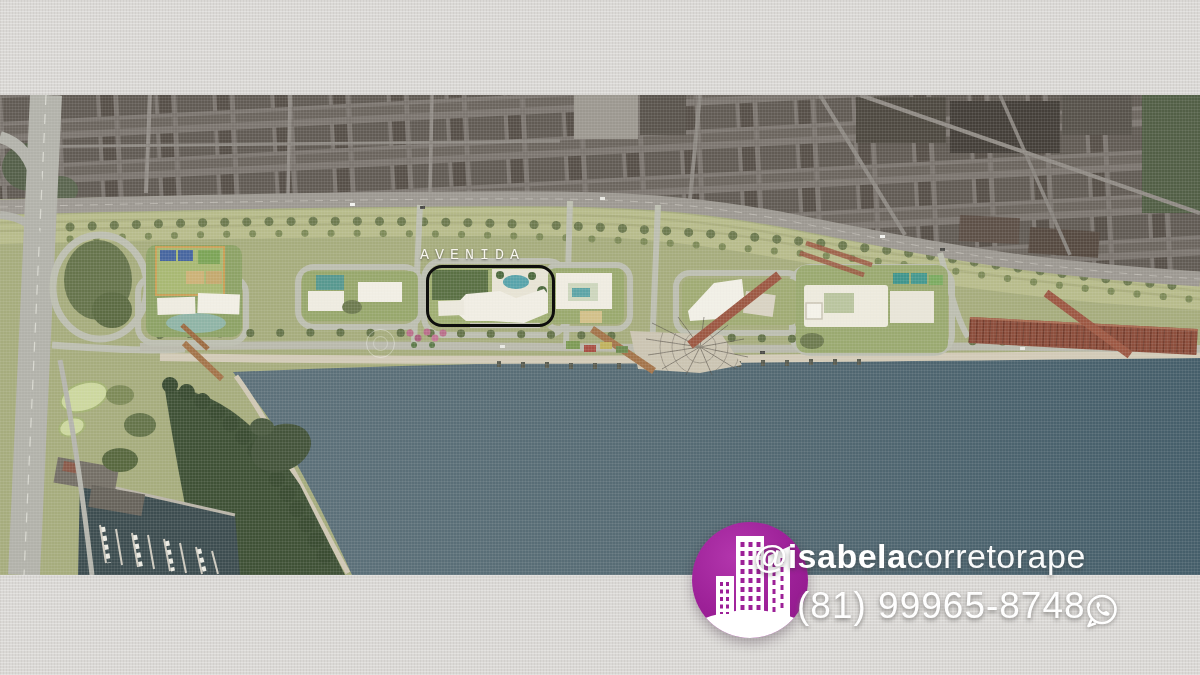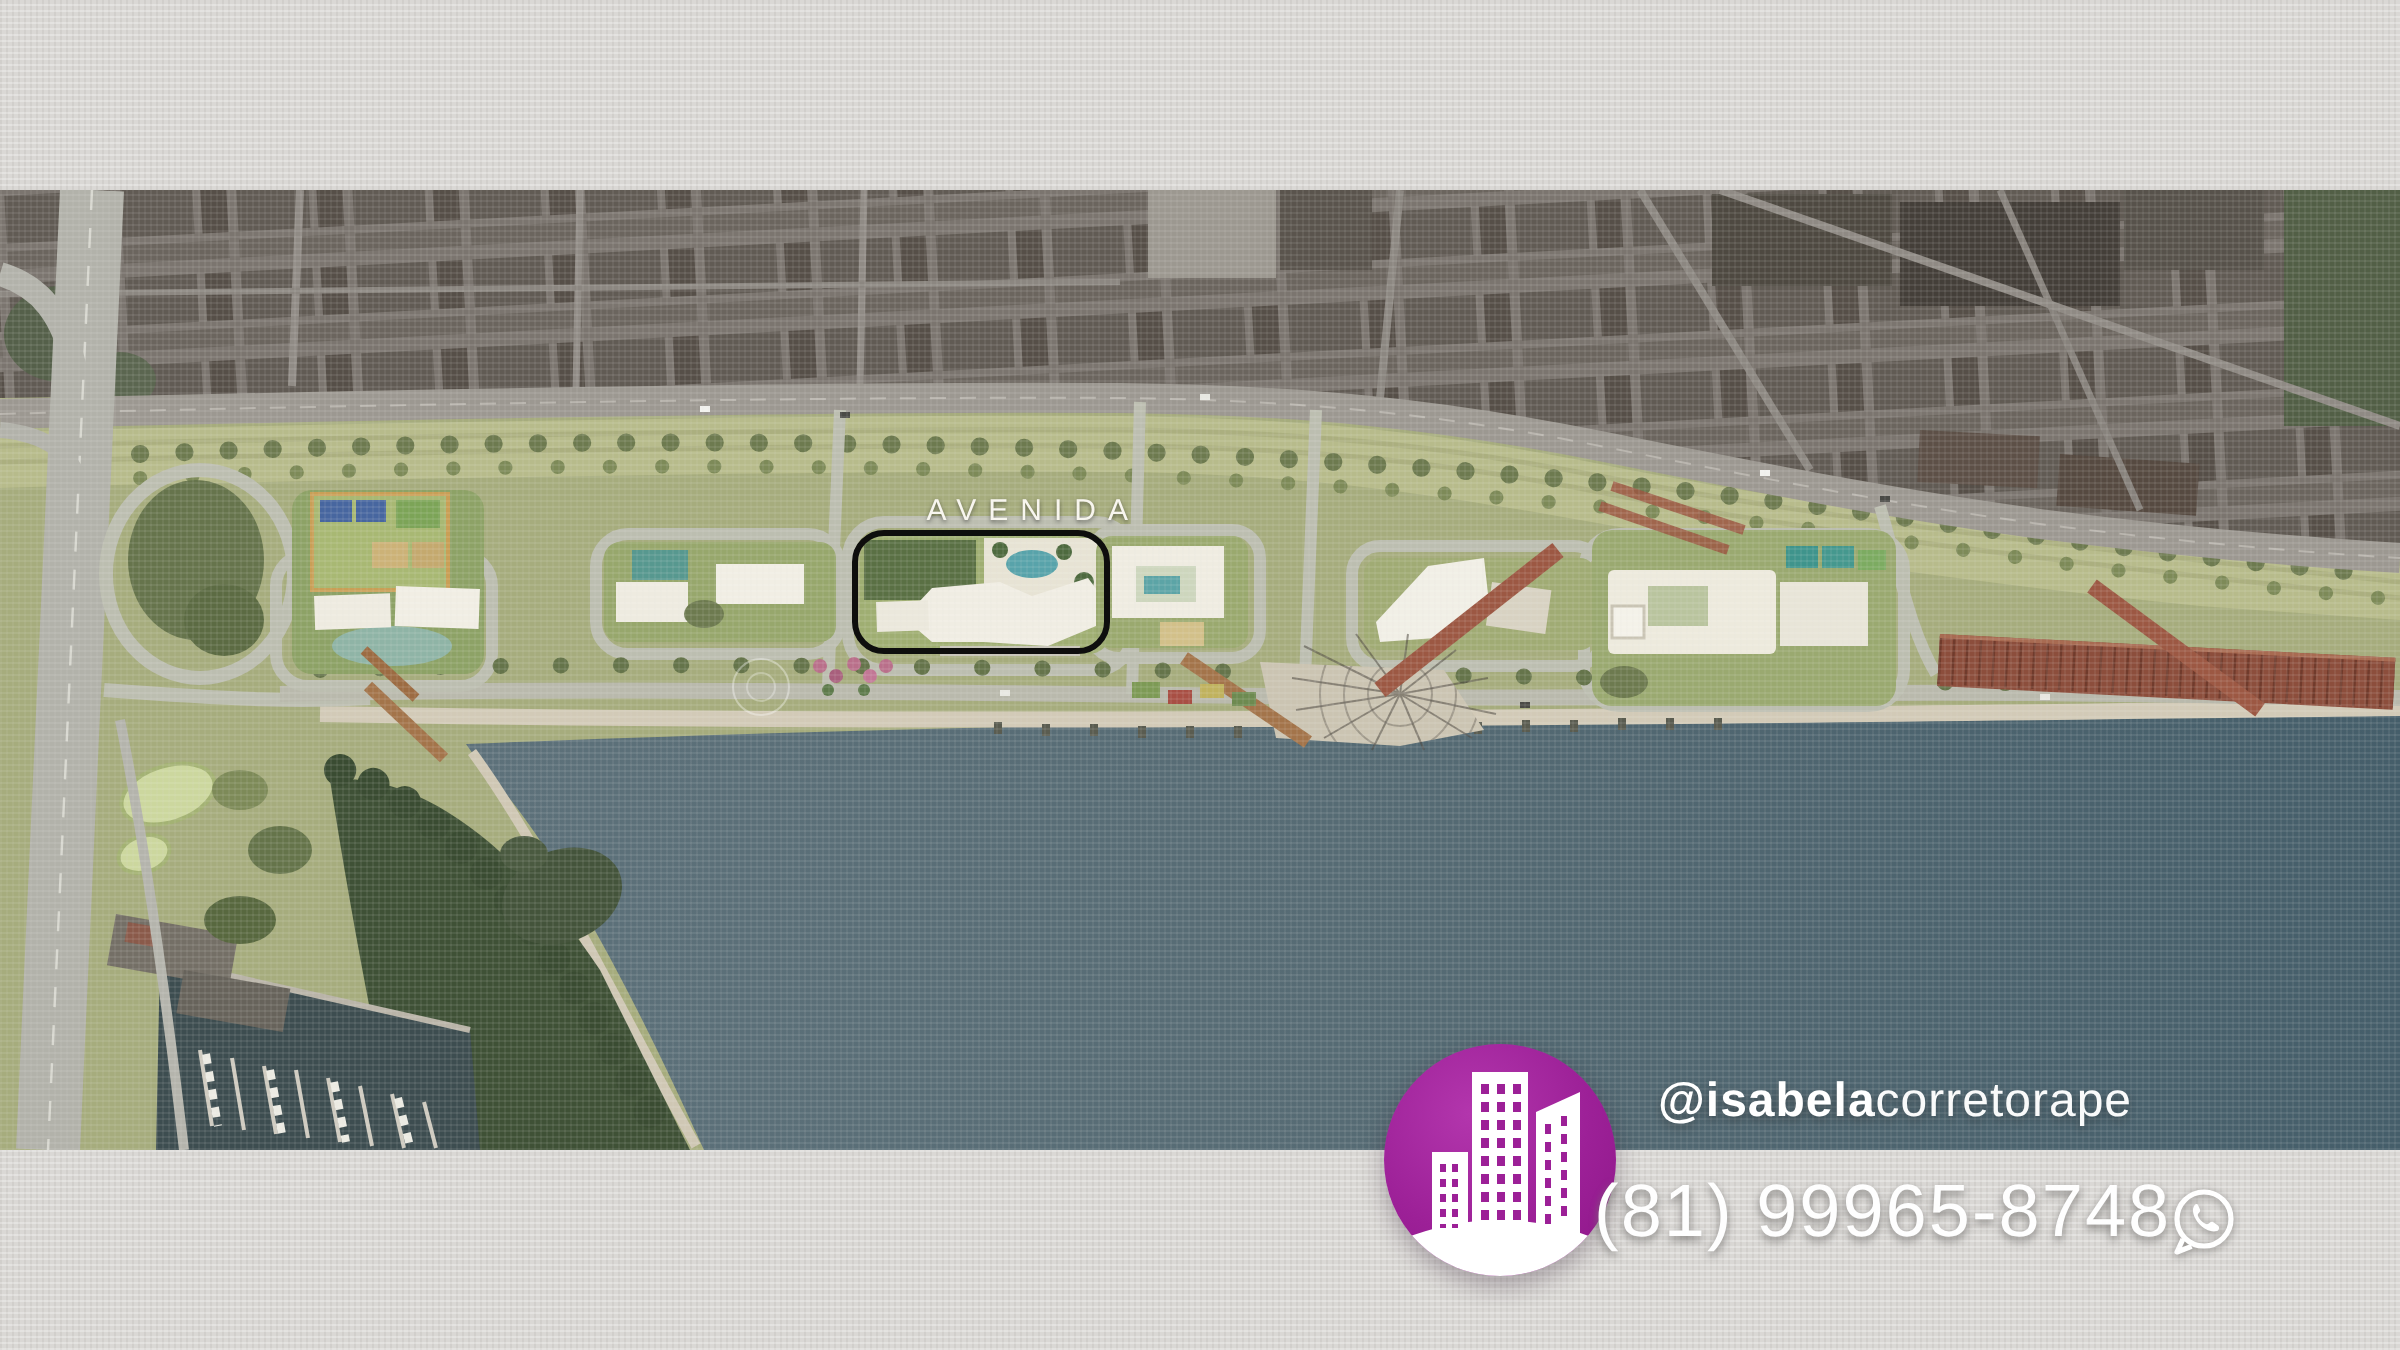--- a/index.html
+++ b/index.html
@@ -11,32 +11,32 @@
       repeating-linear-gradient(90deg, rgba(168,165,160,.18) 0 1px, transparent 1px 3px);}
   .photo{position:absolute;left:0;top:95px;width:1200px;height:480px;}
   .photo svg{display:block;}
   .photo-texture{position:absolute;left:0;top:95px;width:1200px;height:480px;pointer-events:none;
     background-image:
       repeating-linear-gradient(0deg, rgba(255,255,255,.10) 0 1px, transparent 1px 3px),
       repeating-linear-gradient(90deg, rgba(220,218,214,.10) 0 1px, transparent 1px 3px);
     opacity:.8;}
   .highlight-box{position:absolute;left:426px;top:265px;width:129px;height:62px;
     border:3.5px solid #0e0e0d;border-radius:16px;box-sizing:border-box;}
-  .project-label{position:absolute;left:420px;top:247px;width:150px;text-align:right;
-    font-family:Liberation Sans, sans-serif;font-size:15px;letter-spacing:6px;color:#f8f6ef;
+  .project-label{position:absolute;left:420px;top:247px;width:150px;text-align:left;
+    font-family:Liberation Mono, monospace;font-size:15px;letter-spacing:6px;color:#f8f6ef;
     text-shadow:0 1px 2px rgba(30,30,30,.55);font-weight:400;}
   .watermark-circle{position:absolute;left:366px;top:329px;width:27px;height:27px;border-radius:50%;
     border:1.5px solid rgba(255,255,255,.55);opacity:.65;}
   .watermark-circle:after{content:"";position:absolute;left:6px;top:6px;right:6px;bottom:6px;
     border-radius:50%;border:1px solid rgba(255,255,255,.45);}
   .logo{position:absolute;left:692px;top:522px;width:116px;height:116px;border-radius:50%;
     background:radial-gradient(circle at 38% 30%, #b336ad 0%, #9c2097 55%, #8c1687 100%);
     box-shadow:0 5px 12px rgba(40,20,40,.3);overflow:hidden;}
   .contact{position:absolute;color:#fff;white-space:nowrap;}
-  .handle{left:829px;top:537px;font-size:24px;letter-spacing:.5px;
+  .handle{left:754px;top:537px;font-size:34px;letter-spacing:.5px;
     text-shadow:0 2px 4px rgba(45,45,45,.5);}
   .handle .bold{font-weight:700;}
   .handle .light{font-weight:400;opacity:.97;}
   .phone{left:797px;top:585px;font-size:37px;font-weight:400;letter-spacing:1px;
     color:#fefefe;text-shadow:0 2px 4px rgba(120,118,115,.9);}
   .wa-icon{position:absolute;left:1082px;top:591px;width:40px;height:40px;
     filter:drop-shadow(0 1px 2px rgba(120,118,115,.8));}
 </style>
 </head>
 <body>

